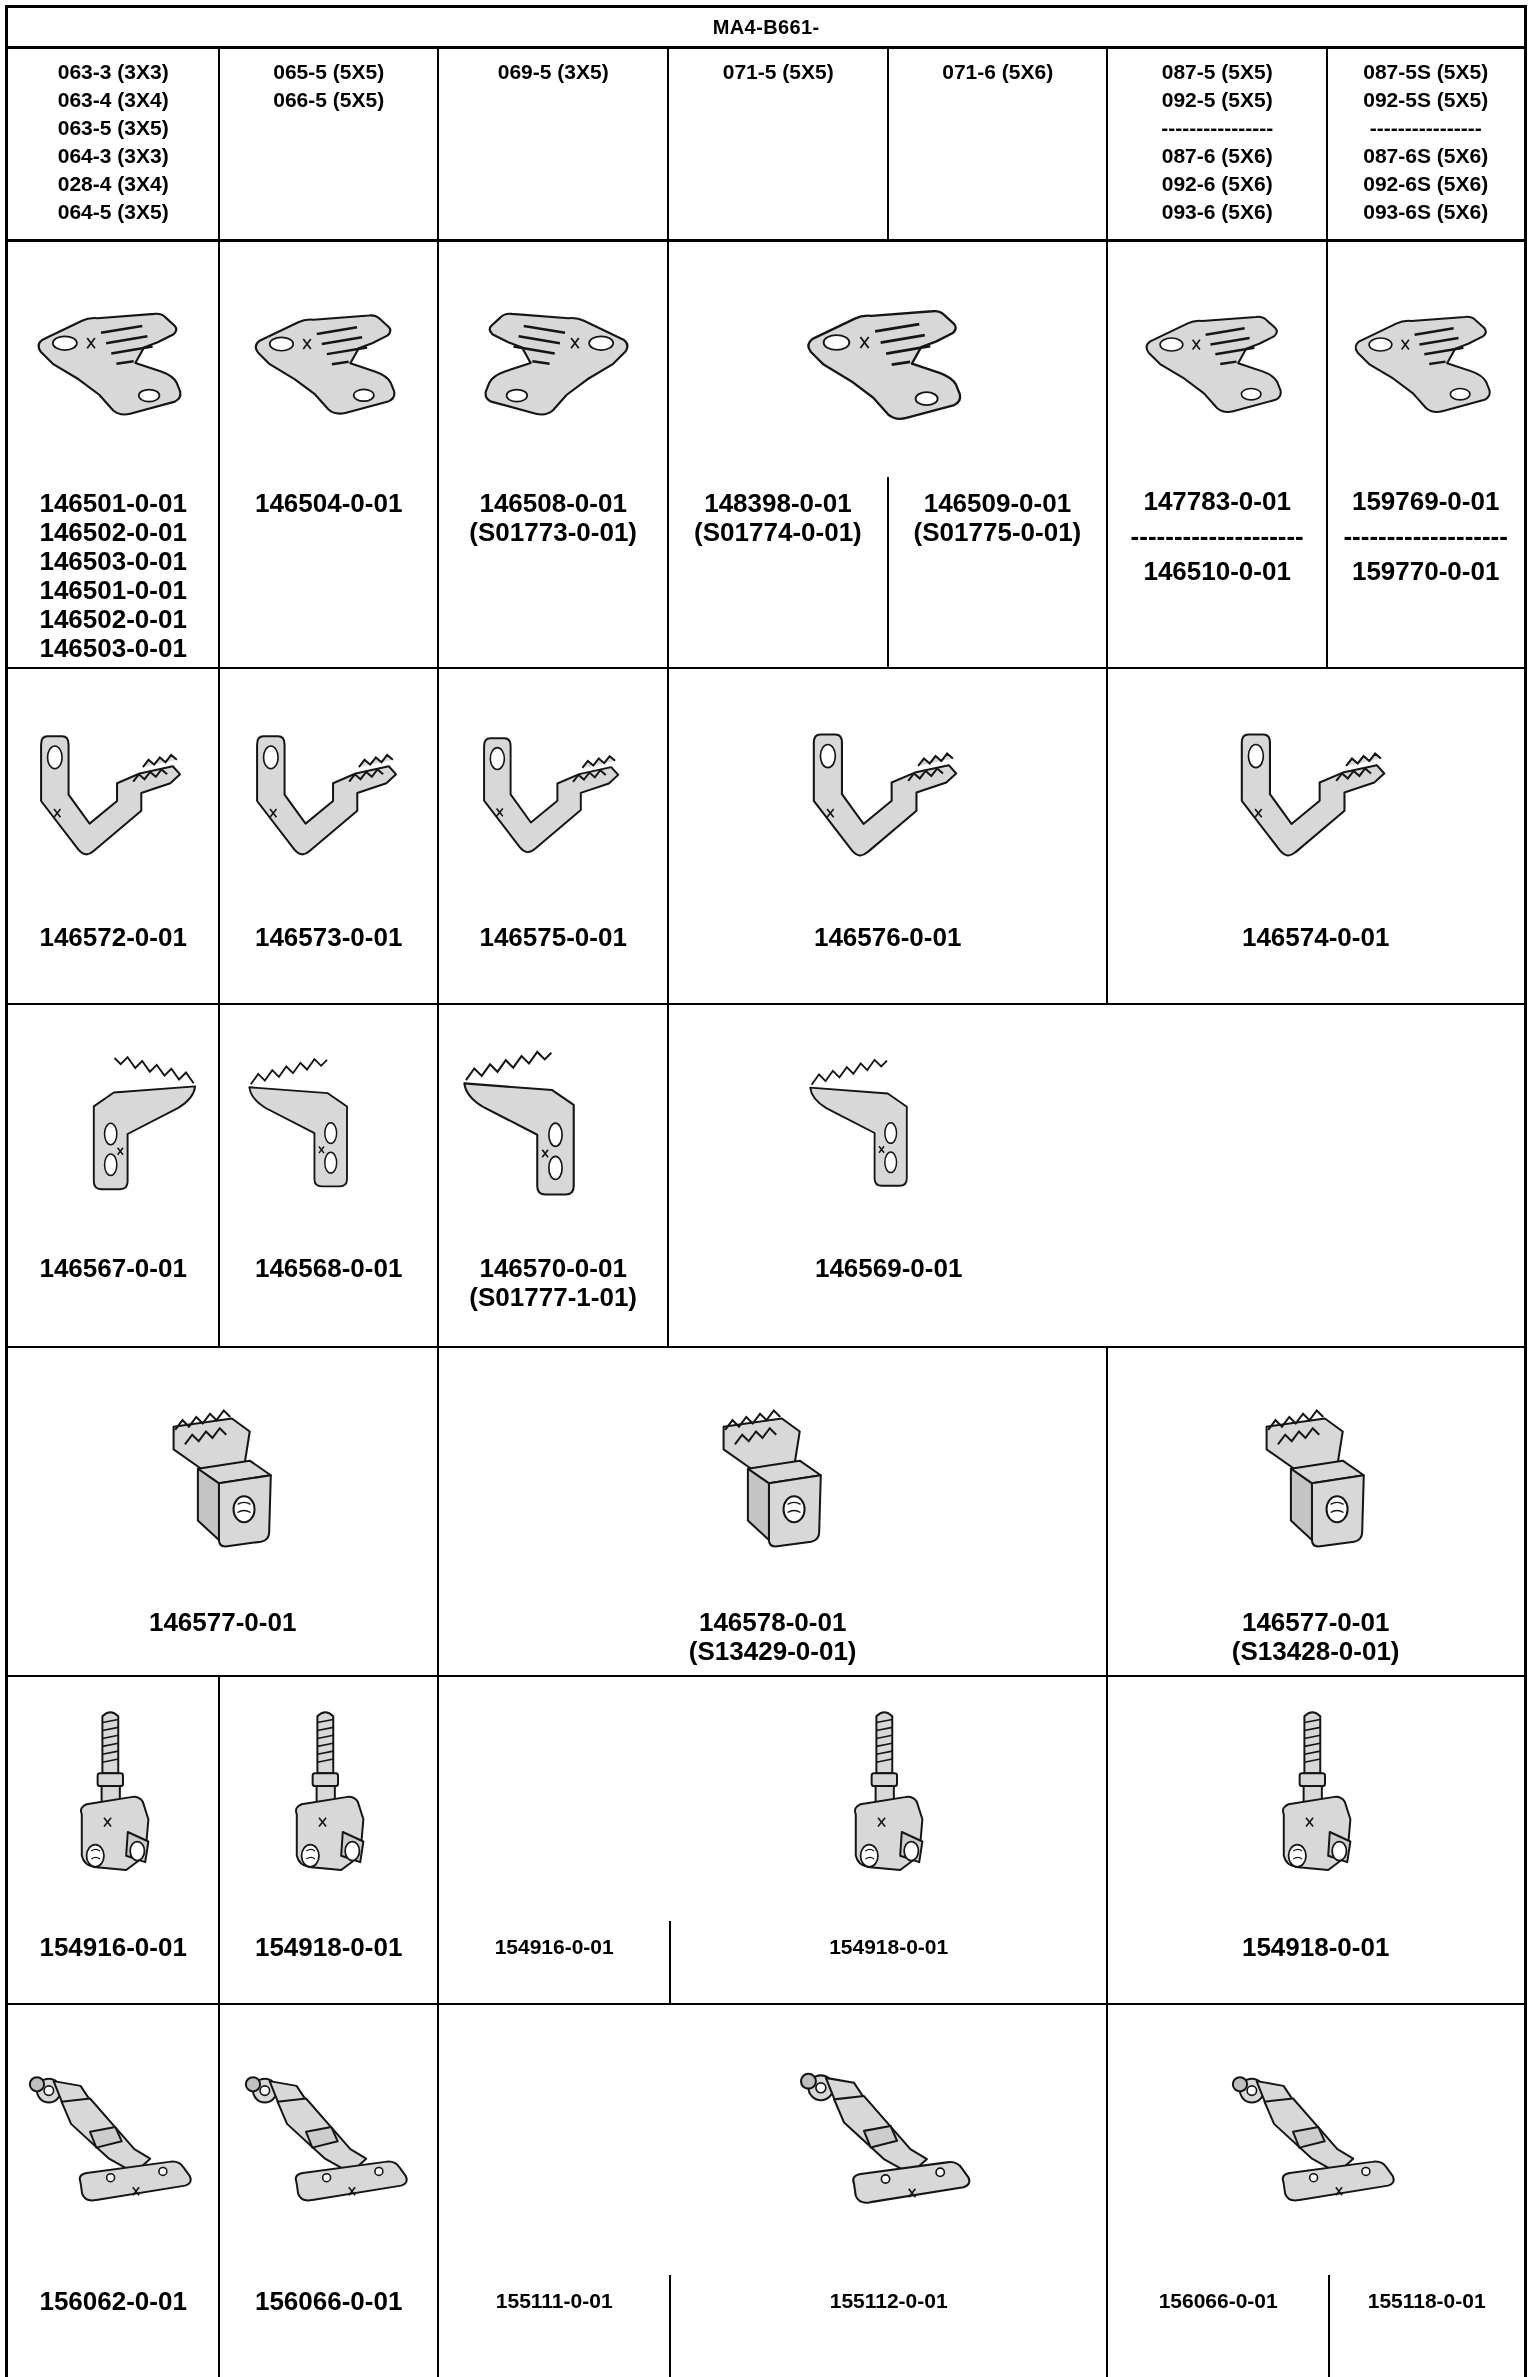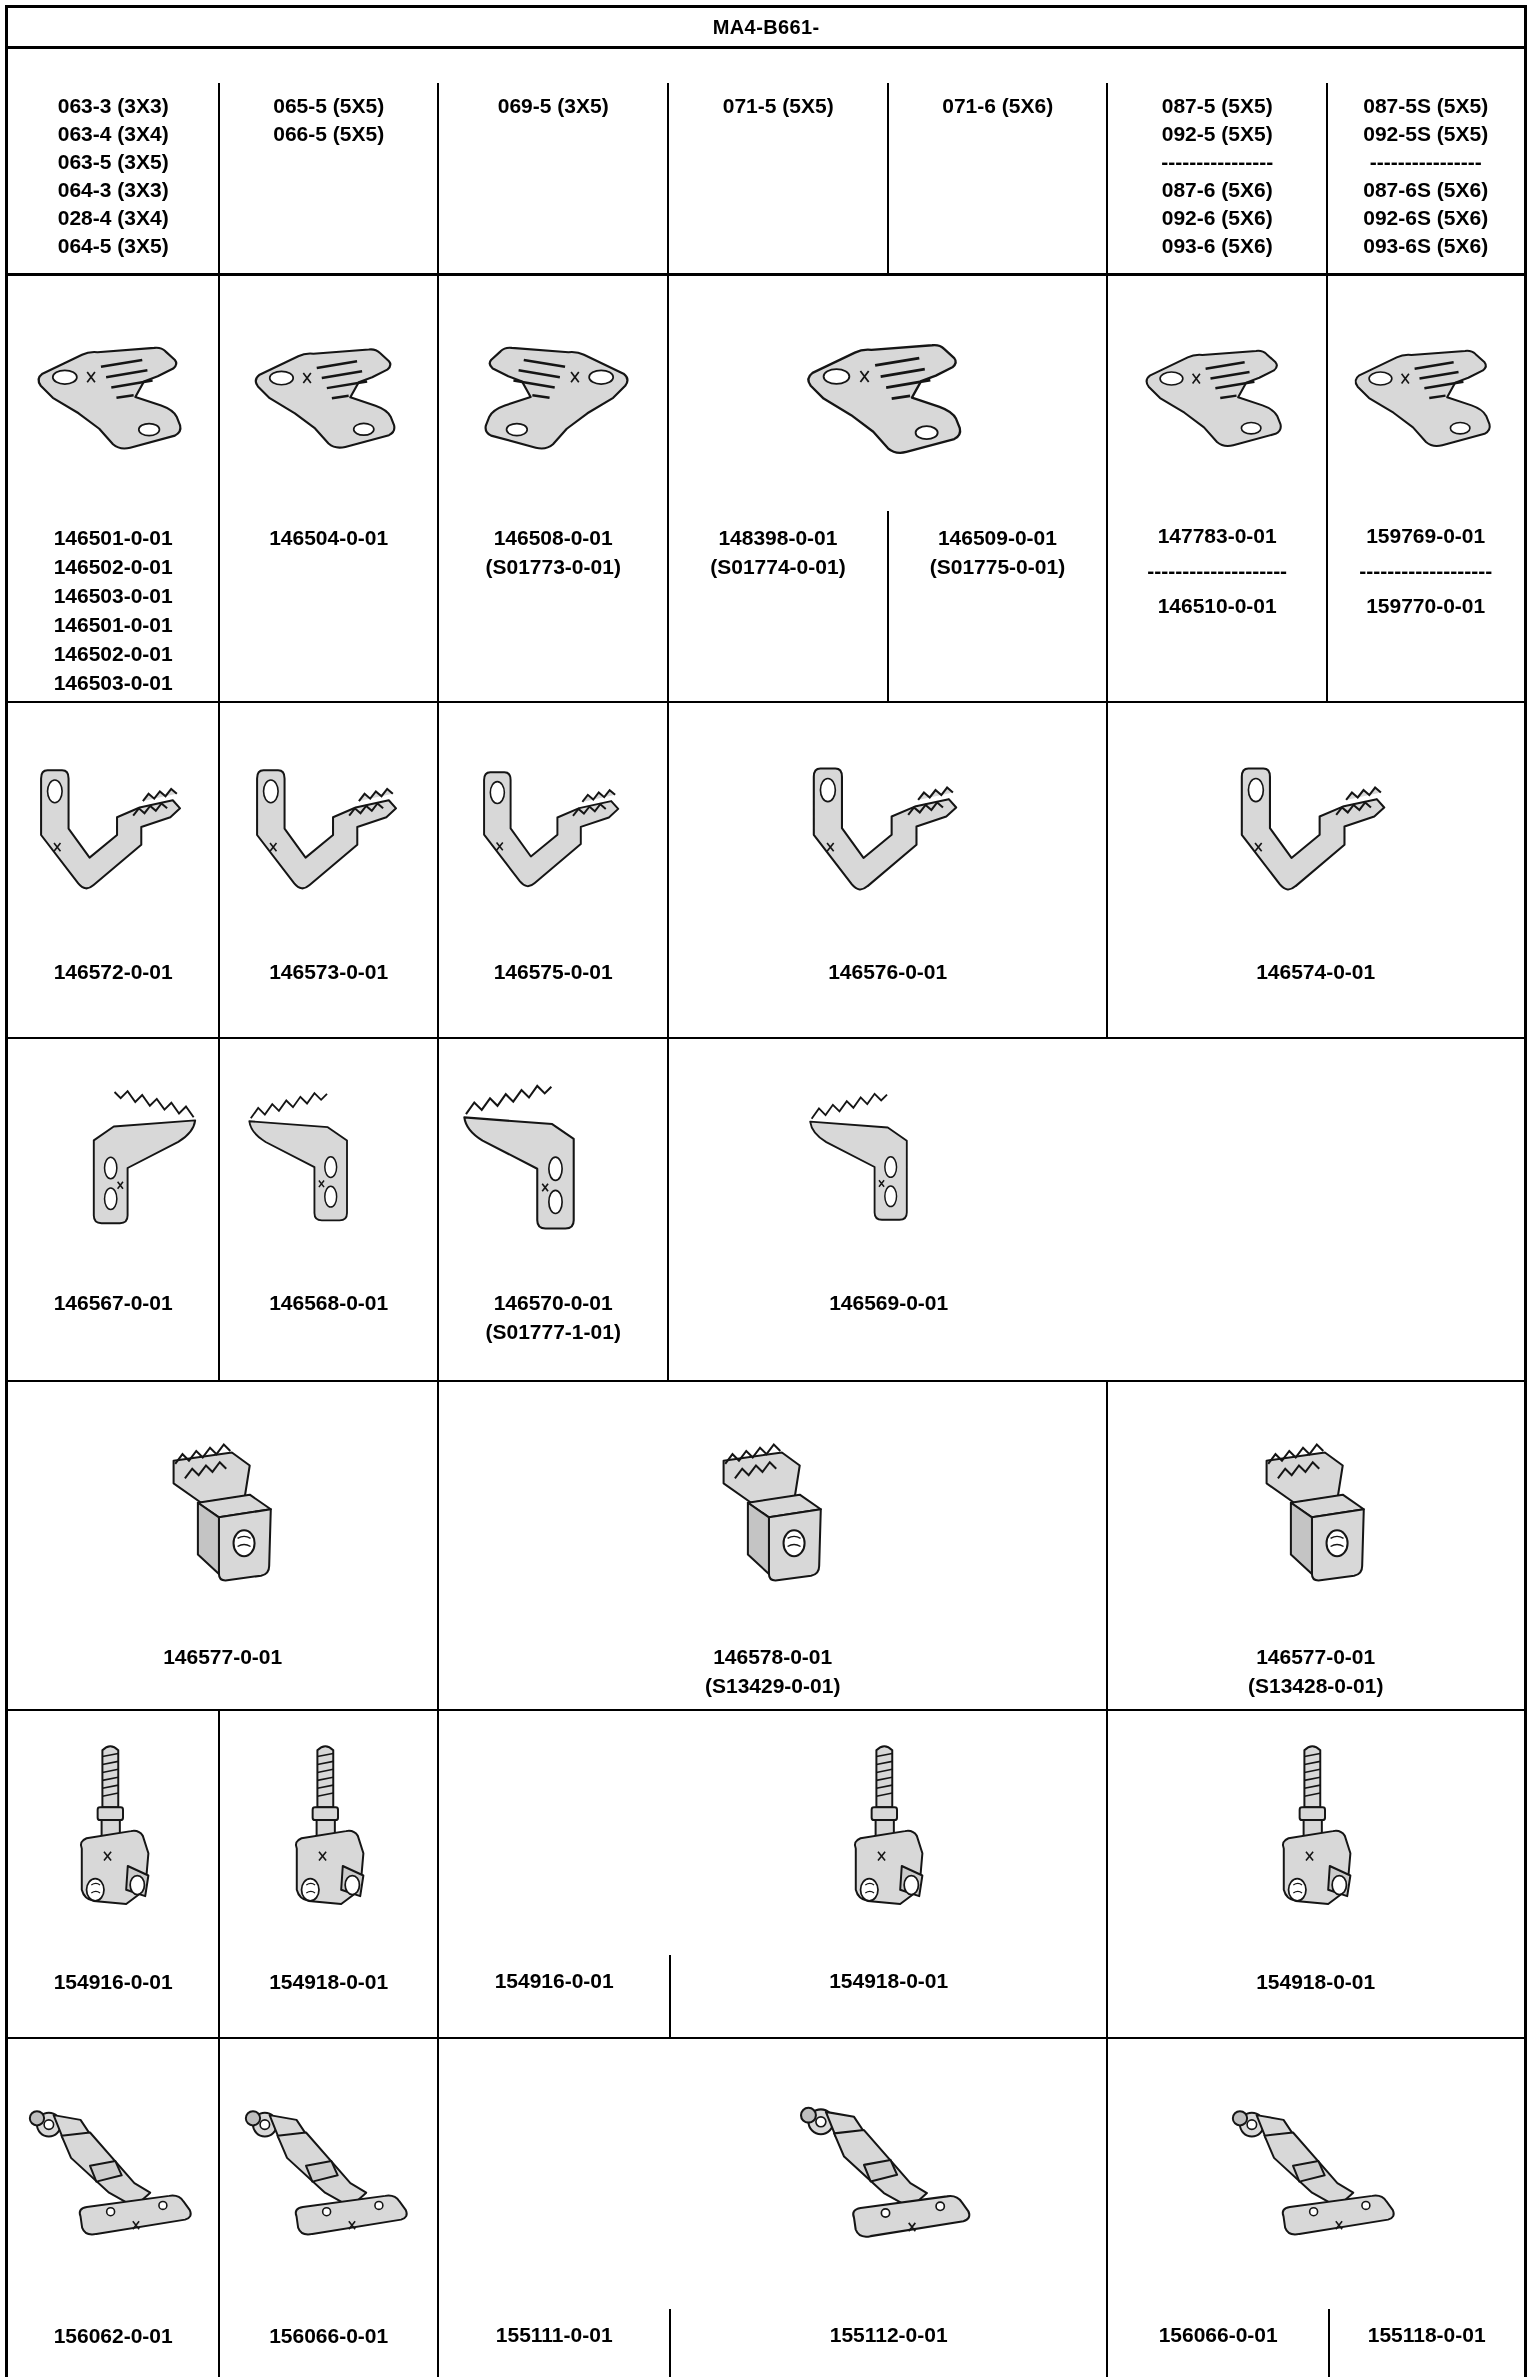--- a/index.html
+++ b/index.html
@@ -3,33 +3,33 @@
 <meta charset="utf-8">
 <style>
   html,body { margin:0; padding:0; background:#ffffff; }
   .page {
     position:relative; width:1534px; height:2377px; background:#fff;
     font-family:"Liberation Sans", sans-serif; font-weight:bold; color:#000;
   }
   .tbl { position:absolute; left:5.2px; top:5.2px; width:1516px; border:3.5px solid #000; background:#fff; }
   .title-row { height:38px; border-bottom:3.5px solid #000; display:flex; align-items:center; justify-content:center; font-size:20px; letter-spacing:0.4px; }
   .grid7 { display:grid; grid-template-columns:212px 219px 230px 220px 219px 220px 195px; }
-  .hdr { height:190px; border-bottom:3.5px solid #000;margin-top:34px; }
+  .hdr { height:190px; border-bottom:3.5px solid #000; }
   .hc { border-right:2.6px solid #000; padding-top:8.7px; text-align:center; font-size:21px; line-height:28px; }
   .hc:last-child { border-right:none; }
   .row { border-bottom:2.6px solid #000; }
   .r1 { height:425px; } .r2 { height:334px; } .r3 { height:341px; }
   .r4 { height:327px; } .r5 { height:326px; } .r6 { height:424px; border-bottom:none; }
   .cell { border-right:2.6px solid #000; display:flex; flex-direction:column; overflow:hidden; }
   .cell.nr { border-right:none; }
   .span2 { grid-column:span 2; } .span3 { grid-column:span 3; }
   .imgzone { display:flex; align-items:center; justify-content:center; }
   .r1 .imgzone { height:235px; } .r2 .imgzone { height:242px; } .r3 .imgzone { height:237px; }
   .r4 .imgzone { height:248px; } .r5 .imgzone { height:244px; } .r6 .imgzone { height:270px; }
-  .labels { text-align:center; font-size:21px; line-height:29px; padding-top:12.2px; }
+  .labels { text-align:center; font-size:26px; line-height:29px; padding-top:12.2px; }
   .labels.lh40 { line-height:35px; padding-top:7px; }
   .split { display:flex; flex:1; }
   .split .half { flex:1; text-align:center; }
   .split .half.bdr { border-right:2.6px solid #000; }
   .zrow { display:flex; align-items:center; }
   .zsp3 { width:230px; } .zc45 { flex:1; display:flex; align-items:center; justify-content:center; }
   .strip { display:flex; flex:1; font-size:21px; }
   .strip .s3 { width:230px; border-right:2.6px solid #000; text-align:center; padding-top:14px; }
   .strip .s45 { flex:1; text-align:center; padding-top:14px; }
   .strip .s6 { width:220px; border-right:2.6px solid #000; text-align:center; padding-top:14px; }

